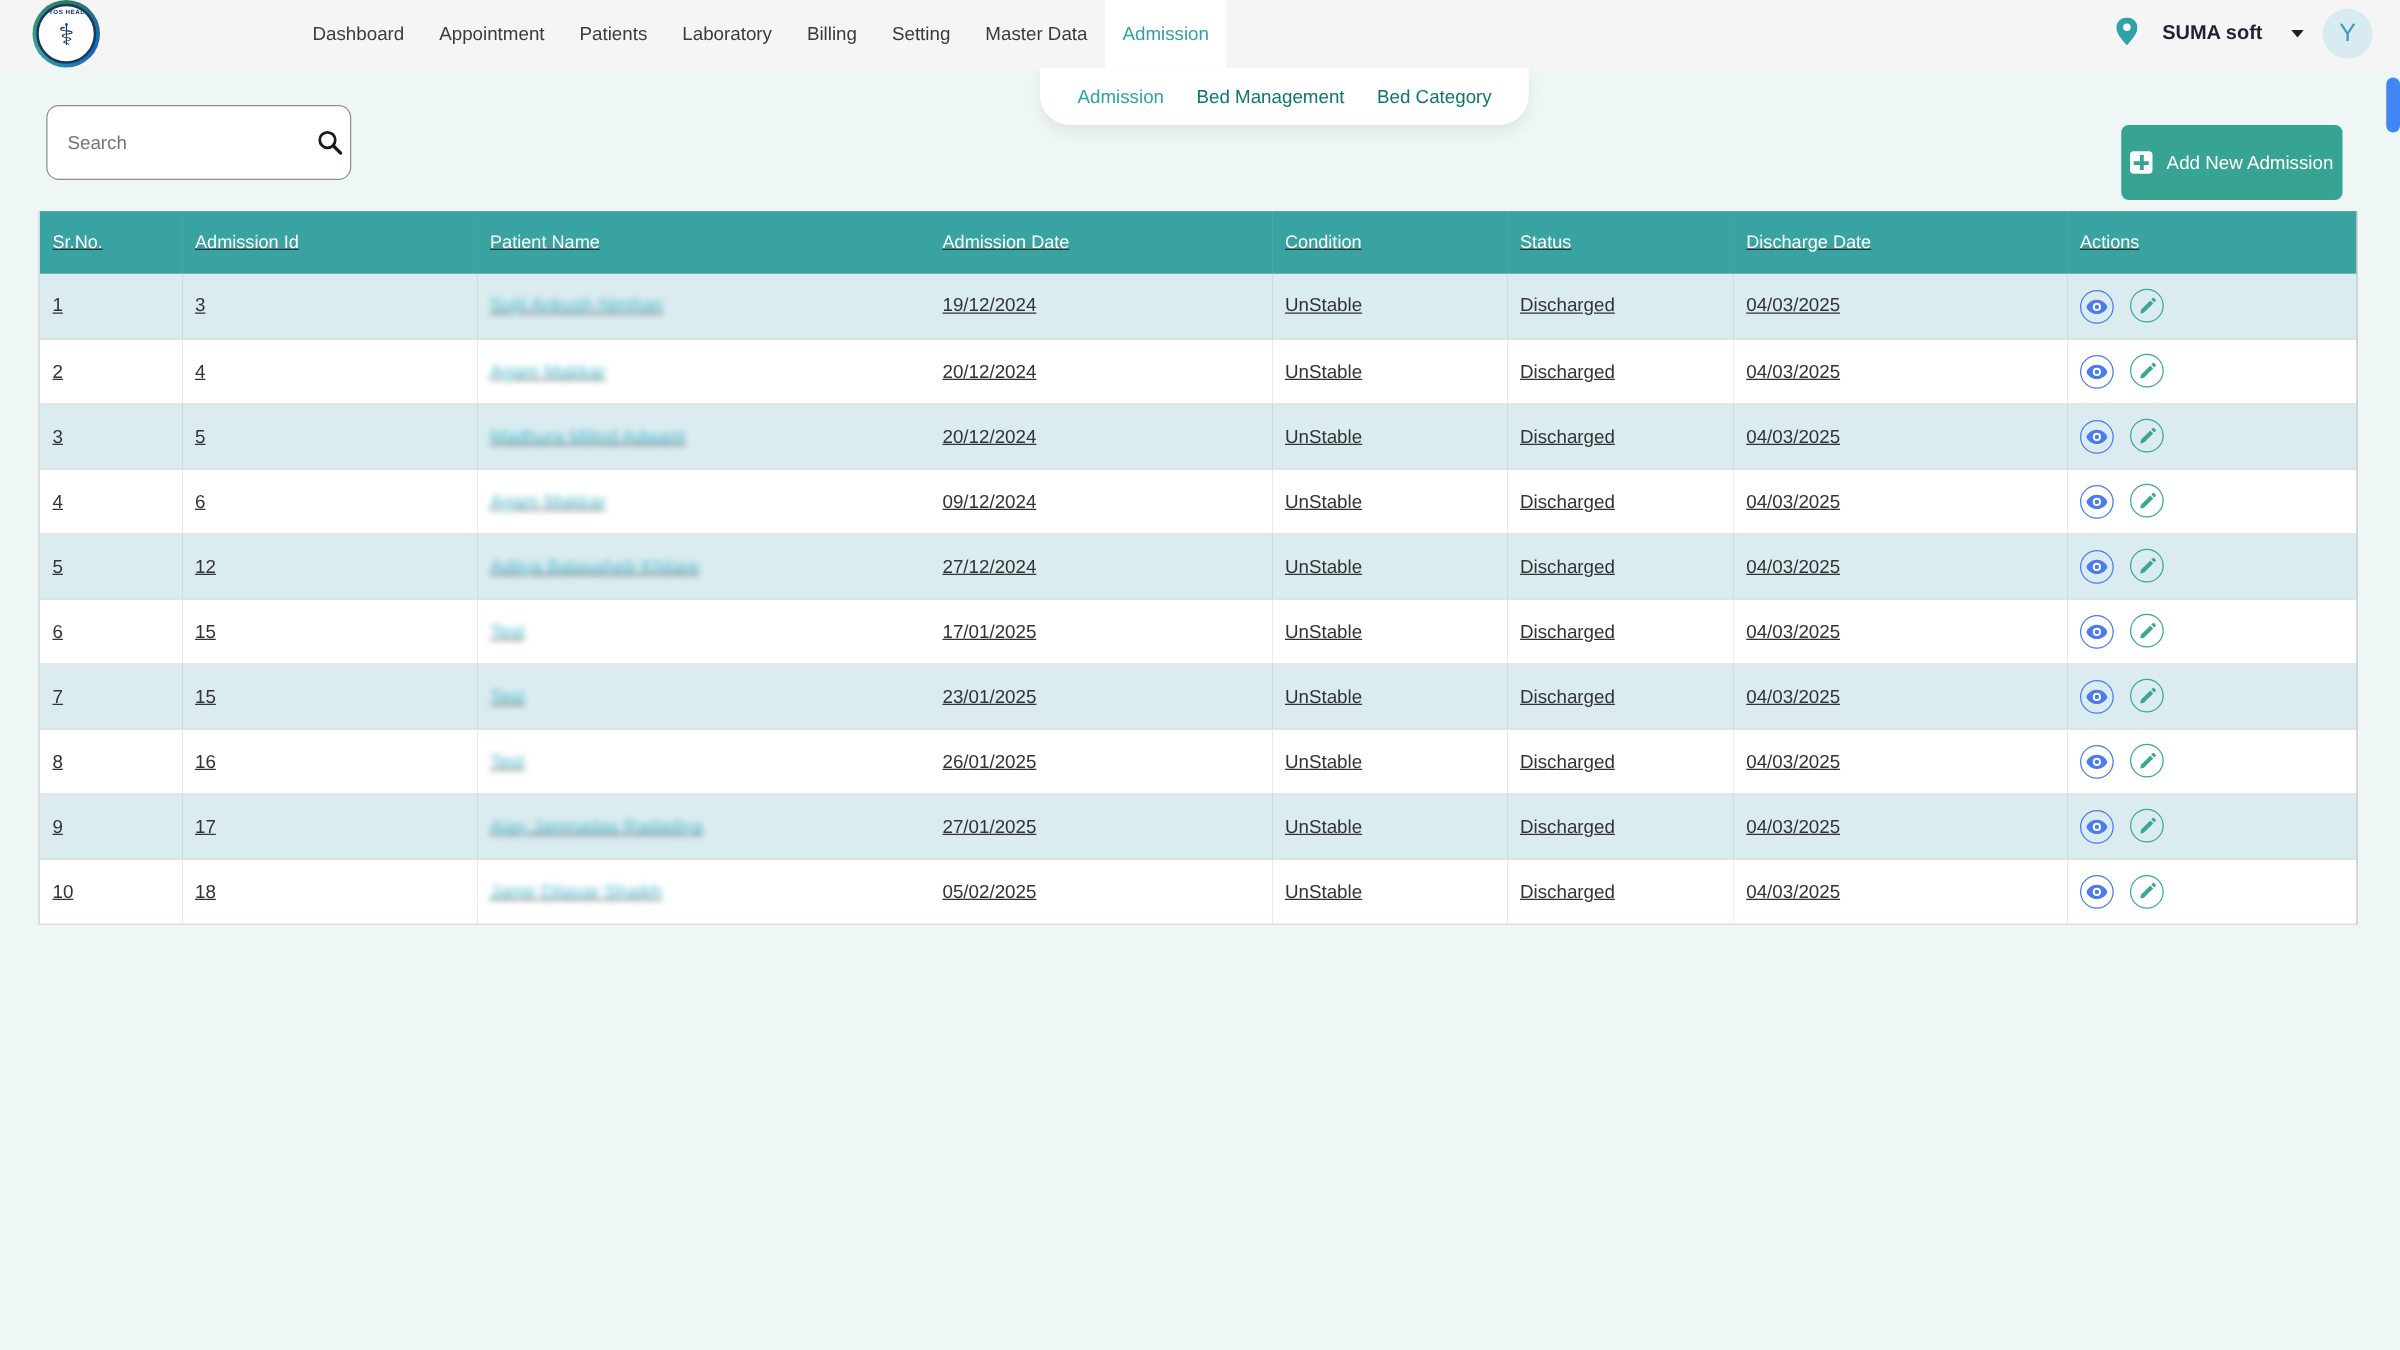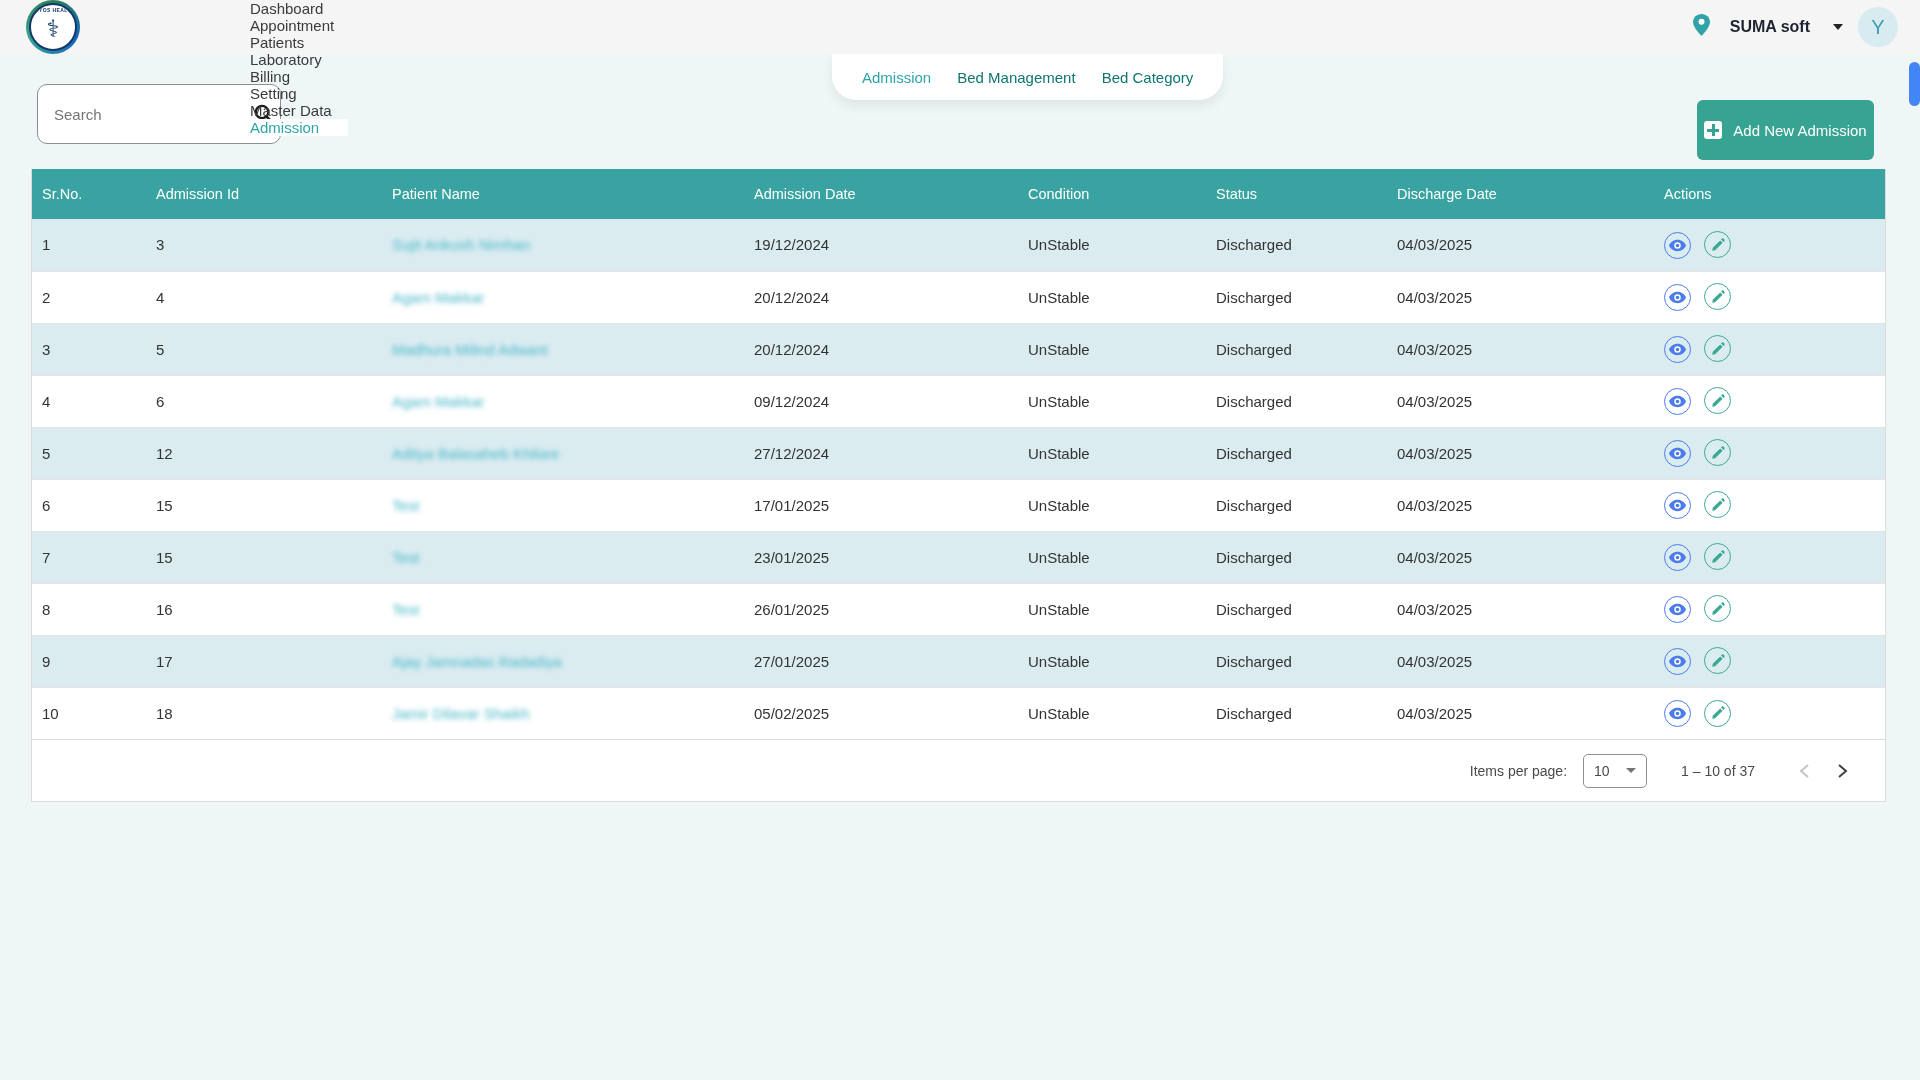--- a/index.html
+++ b/index.html
@@ -39,21 +39,21 @@
     border:2px solid #13386b;
     display:flex;align-items:center;justify-content:center;
     position:relative;overflow:hidden;
   }
   .logo-arc-text{
     position:absolute;top:2px;left:0;width:100%;
     font-size:5px;letter-spacing:.4px;text-align:center;color:#13386b;font-weight:bold;
     white-space:nowrap;
   }
   .caduceus{font-size:24px;color:#13386b;line-height:1;margin-top:3px;}
-  .main-nav{display:flex;height:100%;margin-left:156px;flex-direction:column;}
+  .main-nav{display:flex;height:100%;margin-left:156px;}
   .nav-item{
     height:100%;display:flex;align-items:center;
     padding:0 14px;font-size:15px;color:#3b3b3b;cursor:pointer;white-space:nowrap;
   }
   .nav-item.active{background:#fff;color:var(--teal-accent);}
   .topbar-right{margin-left:auto;display:flex;align-items:center;gap:15px;margin-right:22px;}
   .location{display:flex;align-items:center;gap:20px;cursor:pointer;}
   .location-name{font-size:16px;font-weight:bold;color:#1d2330;}
   .caret-down{
     width:0;height:0;border-left:5px solid transparent;border-right:5px solid transparent;
@@ -97,21 +97,21 @@
   }
   .add-box-icon::before{
     content:"";position:absolute;left:7.5px;top:3px;width:3px;height:12px;background:var(--btn-teal);
   }
   .add-box-icon::after{
     content:"";position:absolute;top:7.5px;left:3px;height:3px;width:12px;background:var(--btn-teal);
   }
   
   .table-wrap{
     position:absolute;top:169px;left:31px;width:1855px;
-    background:#a3a3a3;border:1px solid #dcdcdc;border-top:none;
+    background:#a3a3a3;border:1px solid #dcdcdc;border-top:none;text-decoration:underline;
   }
   table{width:100%;border-collapse:collapse;font-size:15px;table-layout:fixed;}
   col.c1{width:114px}col.c2{width:236px}col.c3{width:362px}col.c4{width:274px}
   col.c5{width:188px}col.c6{width:181px}col.c7{width:267px}col.c8{width:231px}
   thead th{
     background:var(--teal);color:#fff;font-weight:normal;font-size:14.5px;
     text-align:left;height:50px;padding:0 6px 0 10px;
   }
   tbody td{height:52px;padding:0 6px 0 10px;color:#333;}
   tbody tr{border-top:1px solid #e4e4e4;}
@@ -443,33 +443,15 @@
   </svg>
 </button><button class="action-btn edit-btn">
   <svg width="14" height="14" viewBox="0 0 20 20">
     <path d="M2.5 14.1 13.2 3.4l3.4 3.4L5.9 17.5 1.8 18.2z" fill="#3aa795"></path>
     <path d="M14.4 2.2l1.4-1.4c.5-.5 1.4-.5 1.9 0l1.5 1.5c.5.5.5 1.4 0 1.9l-1.4 1.4z" fill="#3aa795"></path>
   </svg>
 </button></td>
         </tr>
       </tbody>
   </table>
-  <div class="pagination">
-    <span class="per-page-label">Items per page:</span>
-    <div class="per-page-select">
-      <span>10</span>
-      <span class="select-caret"></span>
-    </div>
-    <span class="range-label">1 – 10 of 37</span>
-    <button class="page-btn page-prev">
-      <svg width="11" height="16" viewBox="0 0 11 16">
-        <polyline points="9,2 2,8 9,14" fill="none" stroke="#c4c4c4" stroke-width="2"></polyline>
-      </svg>
-    </button>
-    <button class="page-btn page-next">
-      <svg width="11" height="16" viewBox="0 0 11 16">
-        <polyline points="2,2 9,8 2,14" fill="none" stroke="#3f3f3f" stroke-width="2"></polyline>
-      </svg>
-    </button>
-  </div>
 </div>
 
 <div class="scroll-thumb"></div>
 
 </body></html>

